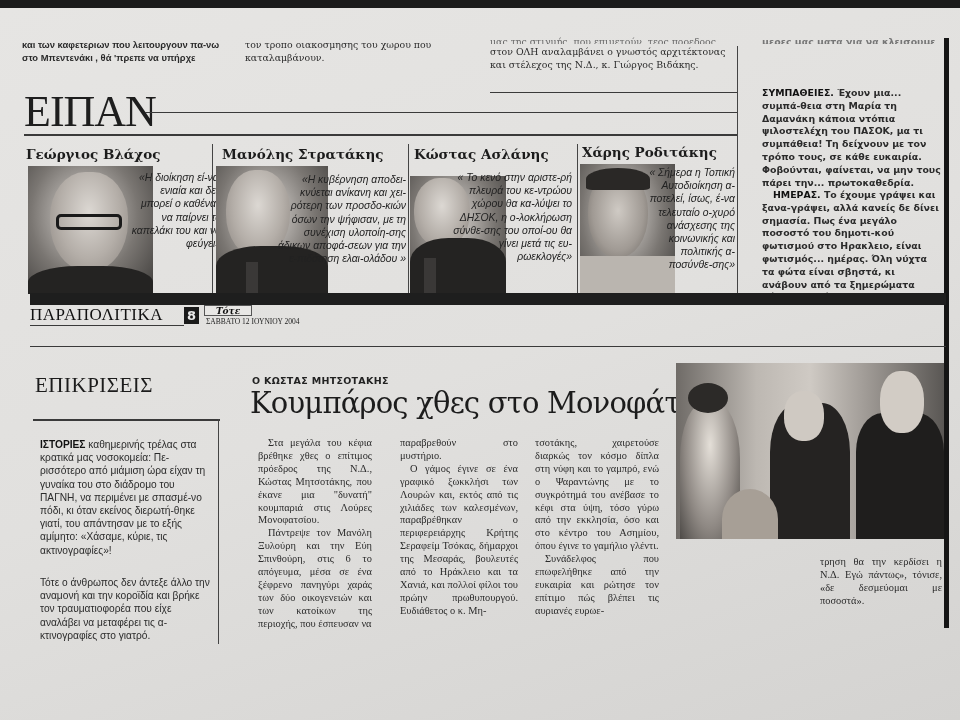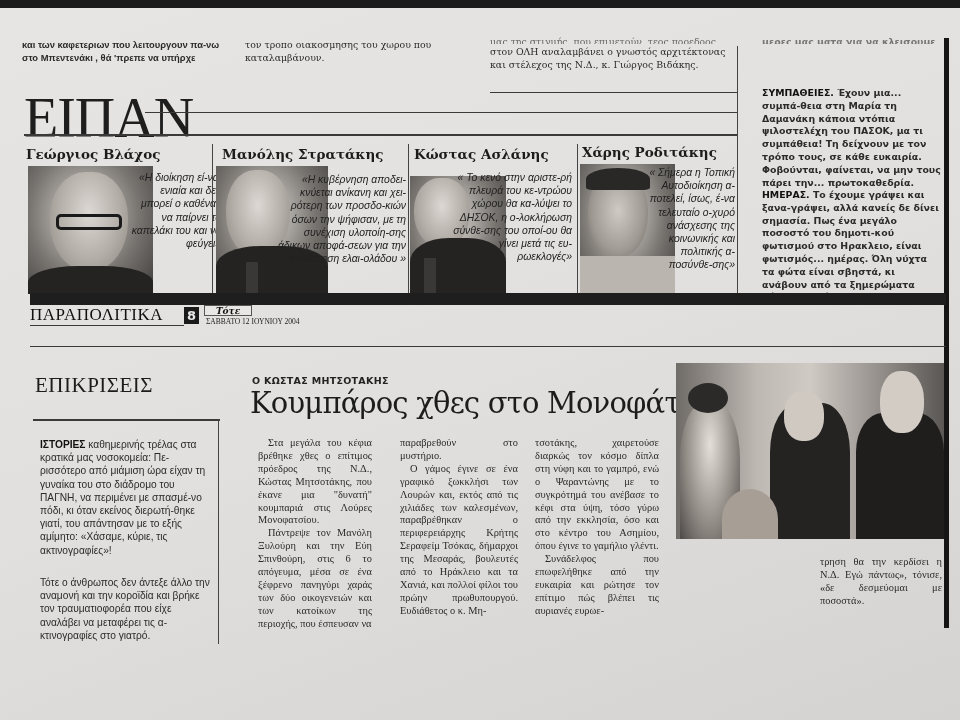--- a/index.html
+++ b/index.html
@@ -17,21 +17,21 @@
   }
   .abs { position: absolute; }
   .col-text { font-size: 9.4px; line-height: 12.8px; color: #2b2b2b; }
   .serif { font-family: "DejaVu Serif", serif; }
   .cond { font-family: "Liberation Sans", sans-serif; }
   .bold { font-weight: bold; }
   .rule-h { position: absolute; height: 1px; background: #3a3a3a; }
   .rule-v { position: absolute; width: 1px; background: #444; }
   .thick-v { position: absolute; width: 5px; background: #151515; }
 
-  .eipan-title { font-family: "Liberation Serif", serif; font-size: 56px; letter-spacing: -1px; color: #1e1e1e; }
+  .eipan-title { font-family: "Liberation Serif", serif; font-size: 44px; letter-spacing: -1px; color: #1e1e1e; }
   .person-name { font-family: "DejaVu Serif", serif; font-weight: bold; font-size: 13.5px; color: #1c1c1c; white-space: nowrap; }
   .quote { font-family: "Liberation Sans", sans-serif; font-style: italic; font-size: 10.4px; line-height: 13.2px; text-align: right; color: #222; }
   .photo {
     position: absolute; overflow: hidden;
     background: radial-gradient(ellipse at 45% 38%, #d7d3cf 0%, #a7a39f 30%, #7a7672 55%, #3d3b39 100%);
   }
   .face { position: absolute; border-radius: 45% 45% 50% 50%; background: radial-gradient(ellipse at 50% 40%, #dcd8d3 0%, #b4aea8 55%, #8a847f 100%); }
   .suit { position: absolute; background: #242322; border-radius: 40% 40% 0 0; }
   .tie { position: absolute; background: #3a3837; }
 
@@ -101,21 +101,21 @@
     <div style="position:absolute;left:6px;top:4px;width:64px;height:22px;background:#2a2826;border-radius:50% 50% 10% 10%;"></div>
     <div style="position:absolute;left:0;top:92px;width:95px;height:40px;background:#bab5af;"></div>
   </div>
   <div class="abs quote" style="left:640px;top:158px;width:95px;">« Σήμερα η Τοπική Αυτοδιοίκηση α-ποτελεί, ίσως, έ-να τελευταίο ο-χυρό ανάσχεσης της κοινωνικής και πολιτικής α-ποσύνθε-σης»</div>
 
   <div class="abs col-text bold" style="left:762px;top:79px;width:180px;">
     <span style="font-weight:900;color:#111;">ΣΥΜΠΑΘΕΙΕΣ.</span>
     <span>Έχουν μια... συμπά-θεια στη Μαρία τη Δαμανάκη κάποια ντόπια ψιλοστελέχη του ΠΑΣΟΚ, μα τι συμπάθεια! Τη δείχνουν με τον τρόπο τους, σε κάθε ευκαιρία. Φοβούνται, φαίνεται, να μην τους πάρει την... πρωτοκαθεδρία.</span>
   </div>
   <div class="abs col-text bold" style="left:762px;top:181px;width:180px;">
-    <span style="font-weight:900;color:#111;">ΗΜΕΡΑΣ.</span>
+    <span style="font-weight:900;color:#111;margin-left:11px;">ΗΜΕΡΑΣ.</span>
     <span>Το έχουμε γράψει και ξανα-γράψει, αλλά κανείς δε δίνει σημασία. Πως ένα μεγάλο ποσοστό του δημοτι-κού φωτισμού στο Ηρακλειο, είναι φωτισμός... ημέρας. Όλη νύχτα τα φώτα είναι σβηστά, κι ανάβουν από τα ξημερώματα μέχρι το απόγευμα.</span>
   </div>
 
   <div class="strip"></div>
   <div class="abs section-name" style="left:30px;top:297px;">ΠΑΡΑΠΟΛΙΤΙΚΑ</div>
   <div class="abs pg-num" style="left:184px;top:299px;width:15px;height:17px;line-height:17px;">8</div>
   <div class="abs mast-box" style="left:204px;top:297px;width:48px;height:11px;line-height:10px;">Τότε</div>
   <div class="abs date" style="left:206px;top:309px;white-space:nowrap;">ΣΑΒΒΑΤΟ 12 ΙΟΥΝΙΟΥ 2004</div>
   <div class="rule-h" style="left:30px;top:317px;width:154px;"></div>
   <div class="rule-h" style="left:30px;top:338px;width:916px;"></div>

